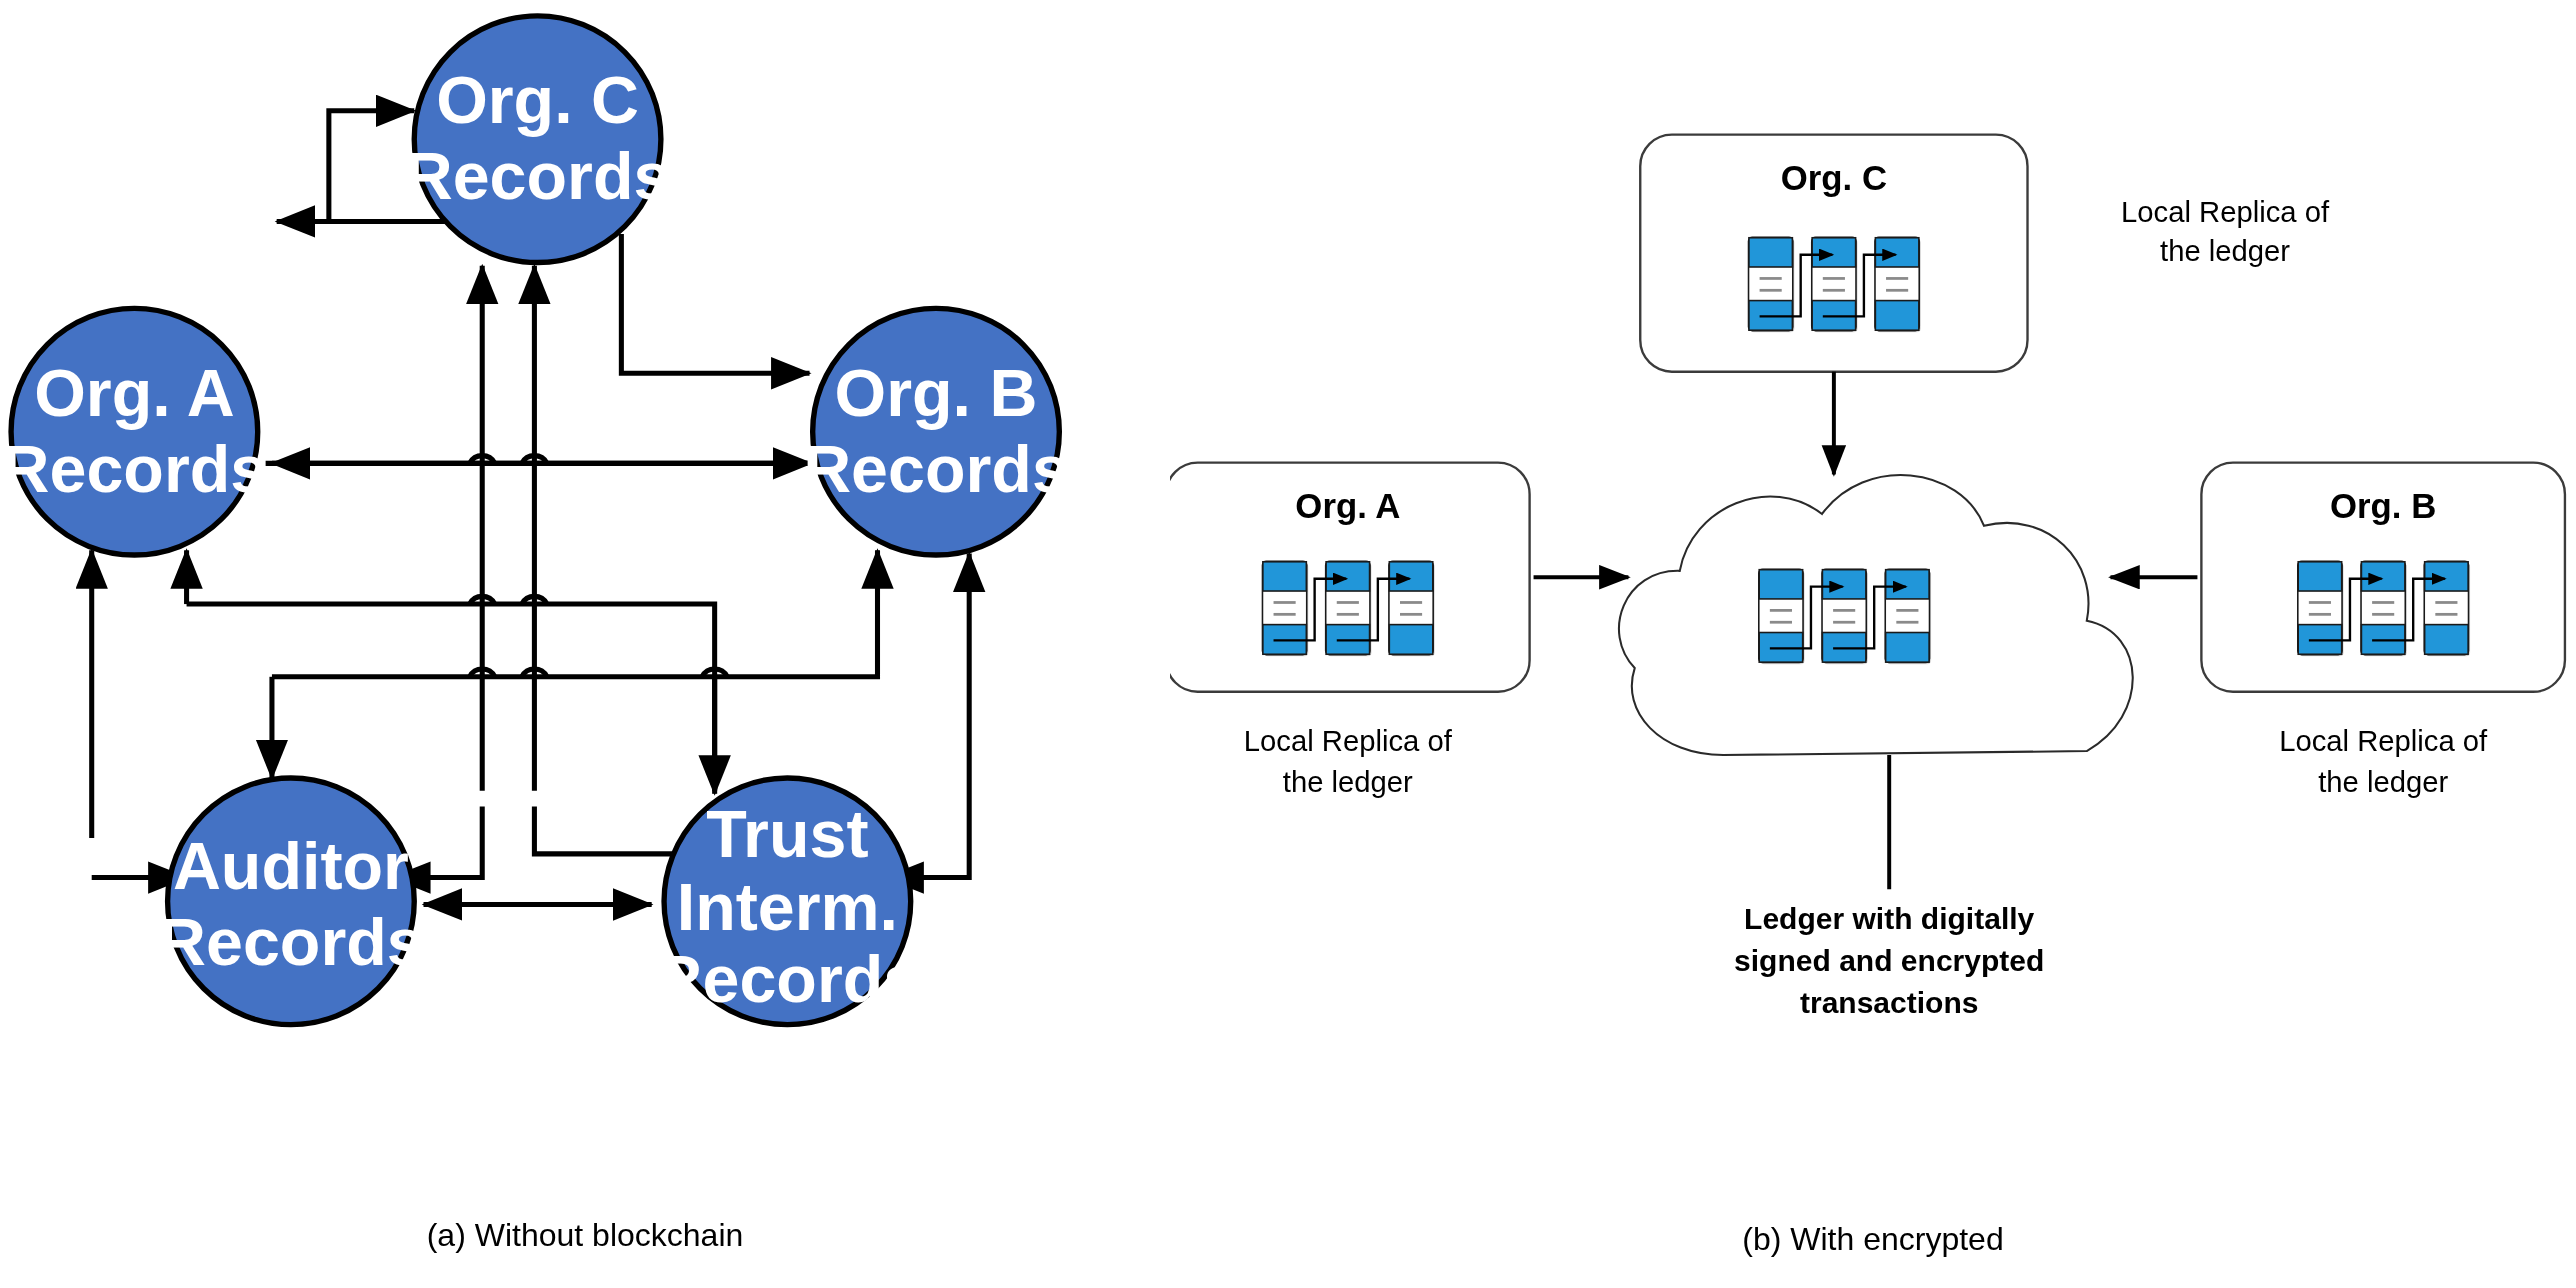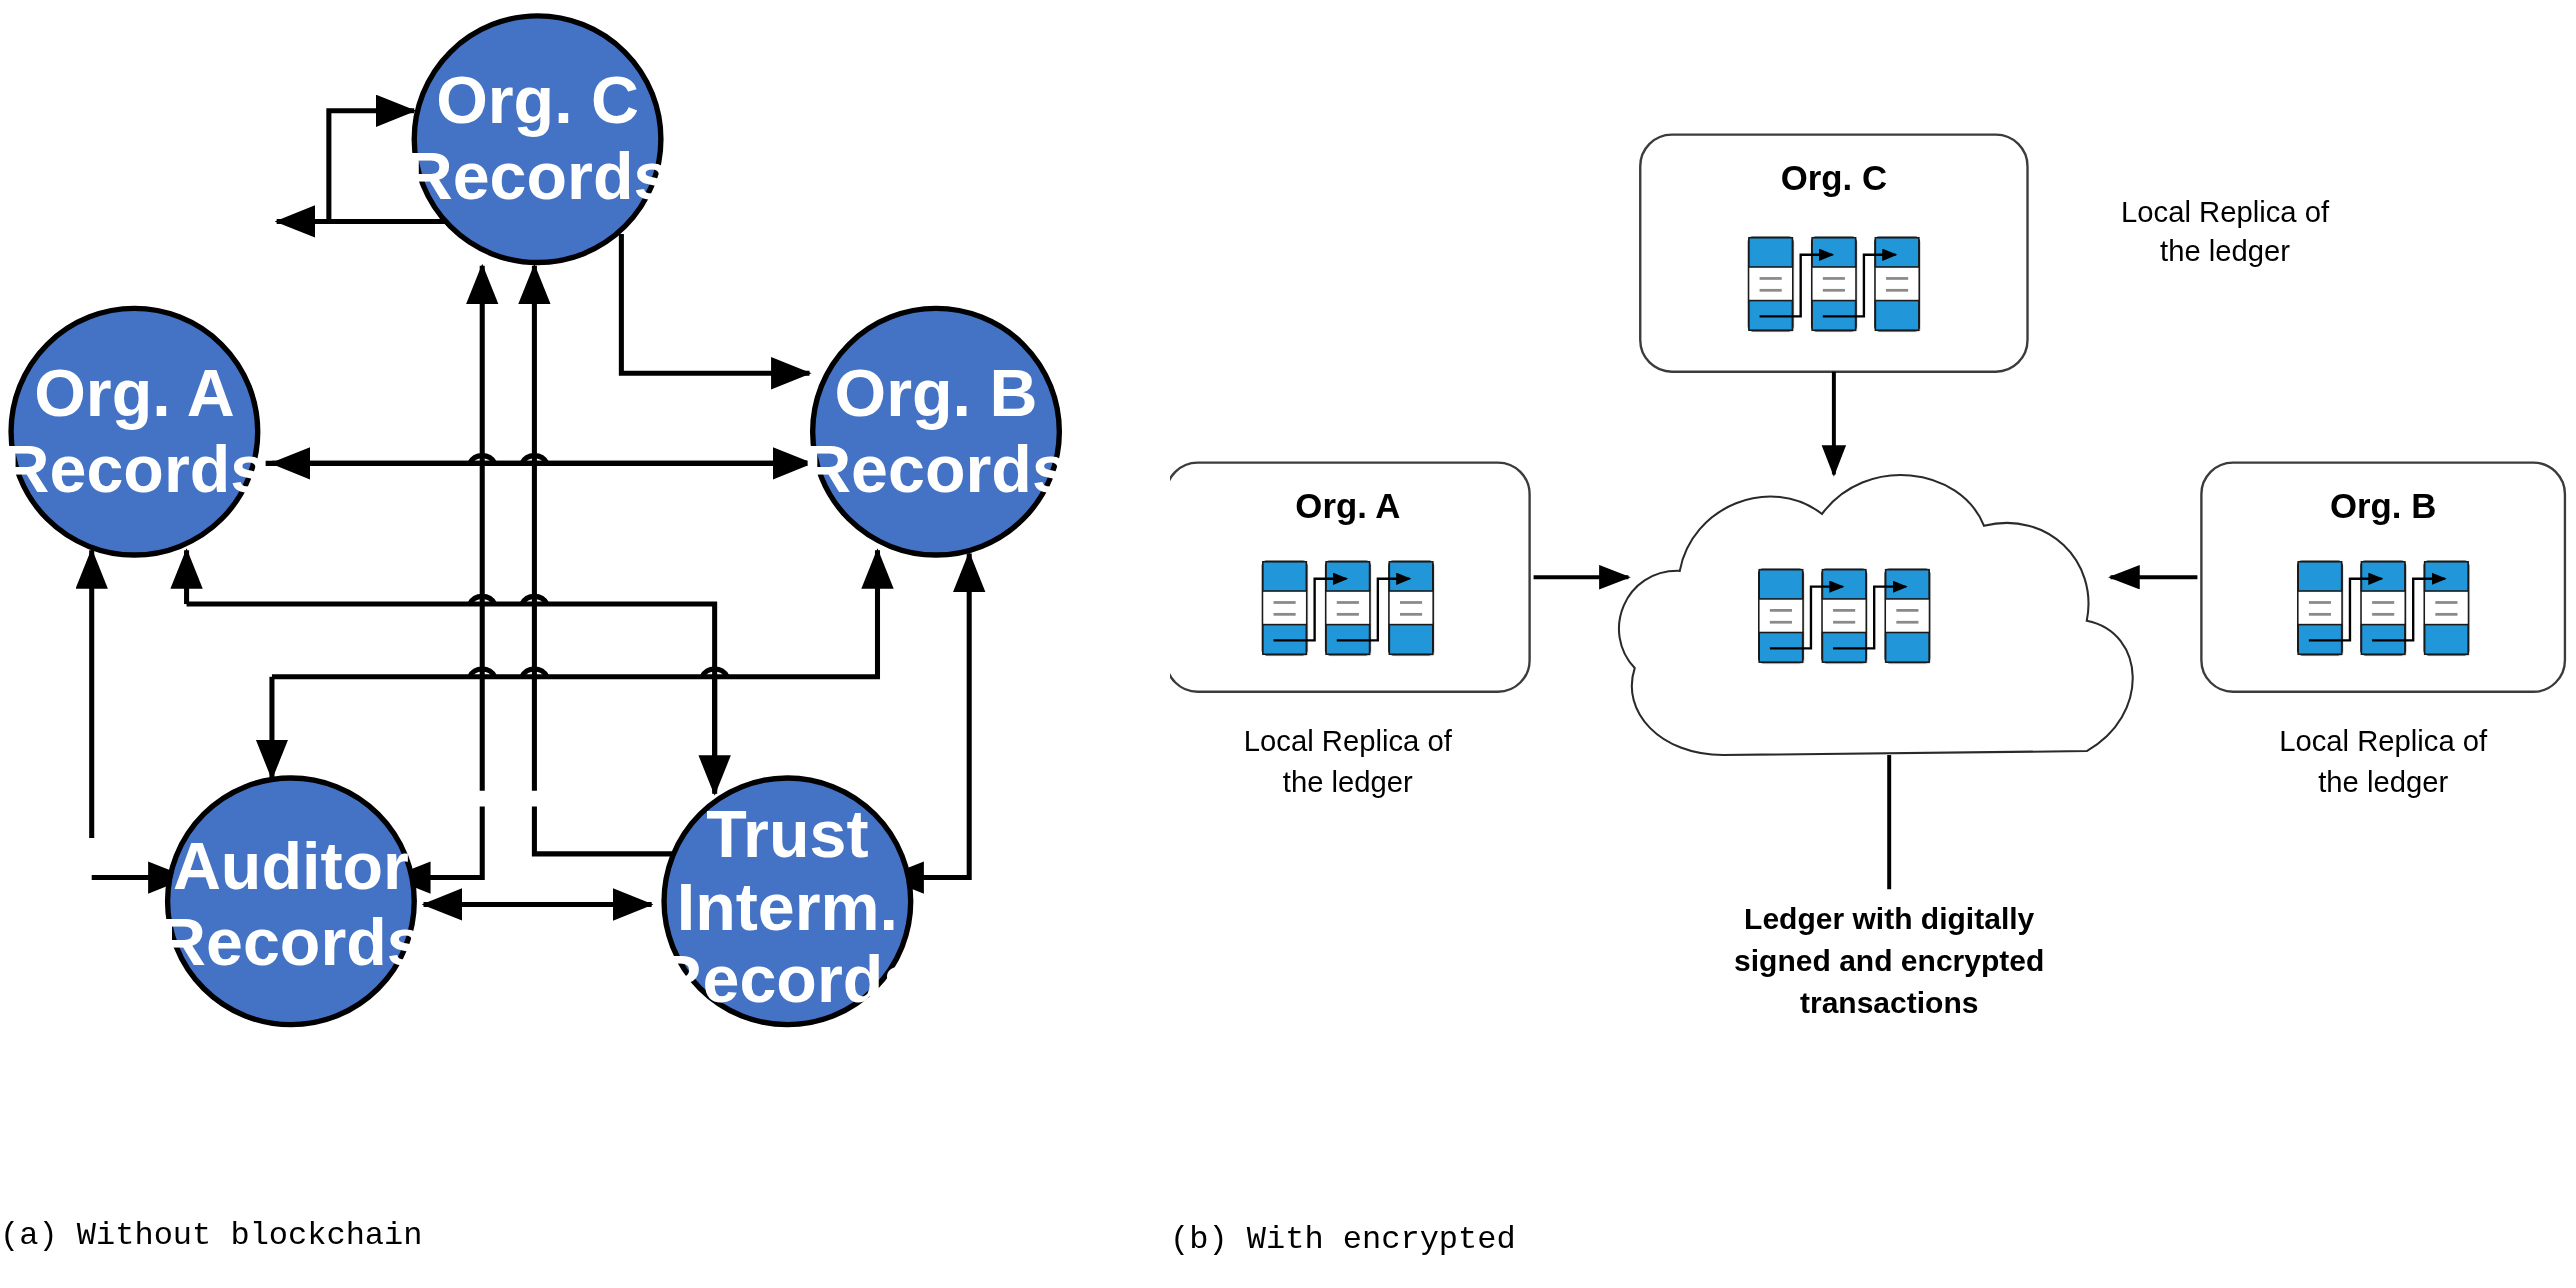--- a/index.html
+++ b/index.html
@@ -4,25 +4,25 @@
 <style>
   html,body{margin:0;padding:0;background:#ffffff;}
   body{width:2576px;height:1288px;font-family:"Liberation Sans",sans-serif;overflow:hidden;}
   #root{position:relative;width:2576px;height:1288px;background:#fff;}
   .panel{position:absolute;top:0;height:1288px;}
   #panel-a{left:0;width:1170px;}
   #panel-b{left:1170px;width:1406px;}
   svg{display:block;}
   .caption{
     position:absolute;
-    font-family:Liberation Mono, monospace;
+    font-family:Liberation Sans, sans-serif;
     font-size:32px;
     color:#000;
     white-space:nowrap;
-    text-align:left;
+    text-align:center;
   }
   #caption-a{left:0;width:1170px;top:1217px;}
   #caption-b{left:1170px;width:1406px;top:1221px;}
   .node-text{
     font-family:"Liberation Sans",sans-serif;
     font-weight:bold;
     fill:#ffffff;
     font-size:42px;
     text-anchor:middle;
   }

